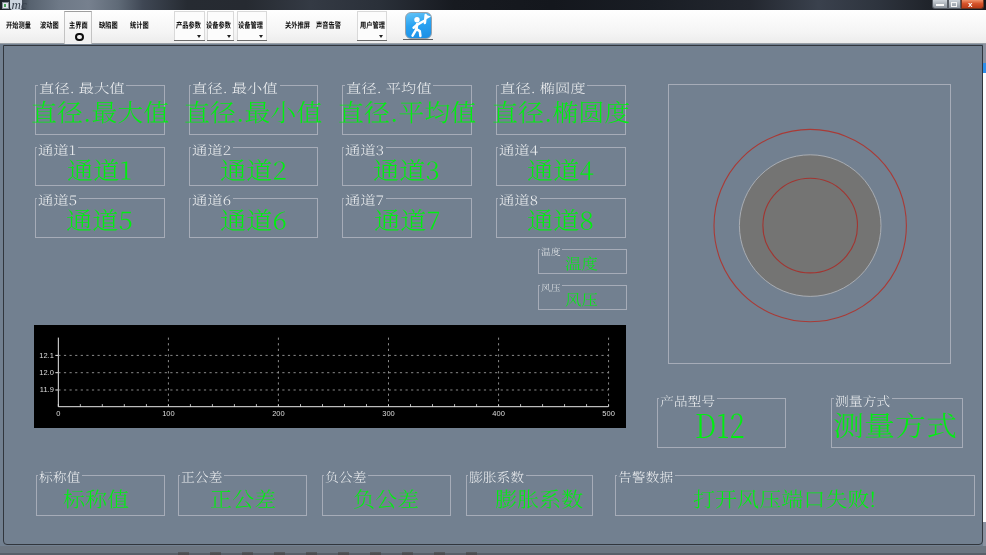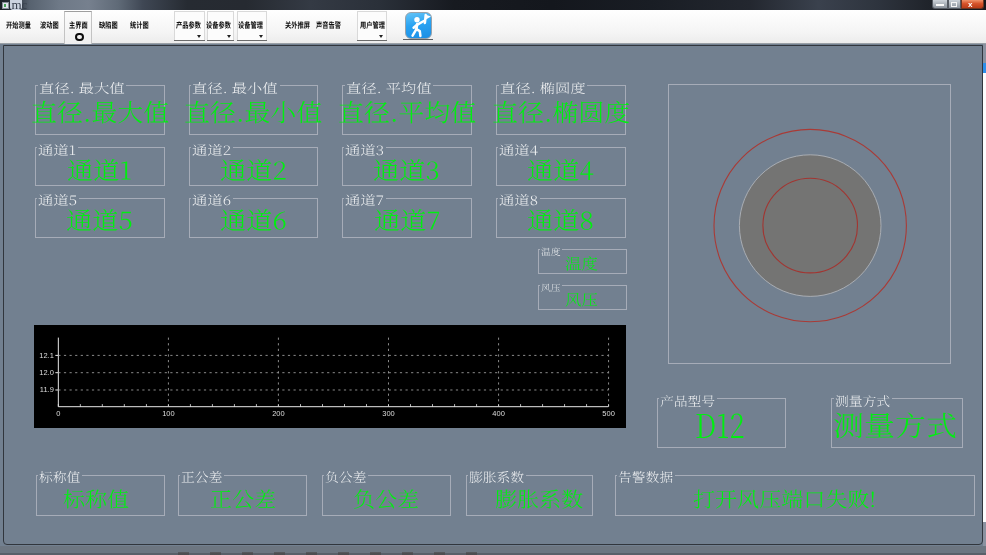--- a/index.html
+++ b/index.html
@@ -1,18 +1,18 @@
 <!DOCTYPE html>
 <html><head><meta charset="utf-8"><style>html,body{margin:0;padding:0;background:#728090;}*{box-sizing:border-box;}#scr{position:relative;width:986px;height:555px;overflow:hidden;background:#728090;font-family:"Liberation Sans",sans-serif;}.abs{position:absolute;}.gbox{position:absolute;border:1px solid #a6acb8;}</style></head><body>
 <div id="scr">
     <div class="abs" style="left:0;top:0;width:986px;height:10px;background:linear-gradient(90deg,#1a1e24 0%,#2e3640 1.5%,#57626f 3%,#6e7987 6%,#76808e 9%,#5f6a77 12%,#3f4754 14.5%,#262b32 19%,#262a31 25%,#343a44 31.5%,#2a3039 38.5%,#171a20 46%,#14171d 56%,#191d24 66%,#23272f 76%,#3a414d 83%,#2e343e 89%,#20242b 94%,#14171c 100%);"></div>
     <div class="abs" style="left:2px;top:1.5px;width:6.5px;height:7px;background:#dfe4ea;border:0.5px solid #8a909a;"></div>
     <div class="abs" style="left:3.5px;top:3.5px;width:2.5px;height:3.5px;background:#49a257;"></div>
     <div class="abs" style="left:10px;top:0px;width:12px;height:9.5px;background:#ccd4e0;border-radius:0 0 3px 3px;"></div>
-    <div class="abs" style="left:11.5px;top:0px;font-size:13px;line-height:9px;color:#38404d;font-family:'Liberation Serif',serif;">mc</div>
+    <div class="abs" style="left:11.5px;top:0px;font-size:13px;line-height:9px;color:#38404d;font-family:'Liberation Serif',serif;font-style:italic;">mc</div>
     <div class="abs" style="left:932px;top:0;width:15.5px;height:9px;background:linear-gradient(#cdd3d9,#8c939c);border:1px solid #565b63;border-top:none;border-radius:0 0 0 3px;"></div>
     <div class="abs" style="left:947.5px;top:0;width:13px;height:9px;background:linear-gradient(#cdd3d9,#8c939c);border:1px solid #565b63;border-top:none;"></div>
     <div class="abs" style="left:960.5px;top:0;width:23.5px;height:9px;background:linear-gradient(#f0926a,#d6532a 45%,#b93b17);border:1px solid #6e3420;border-top:none;border-radius:0 0 3px 0;"></div>
     <div class="abs" style="left:936px;top:4px;width:8px;height:2px;background:#fbfbfb;"></div>
     <div class="abs" style="left:950.5px;top:2px;width:6px;height:5px;border:1.5px solid #f4f4f4;"></div>
     <div class="abs" style="left:968px;top:1px;color:#fff;font-size:8px;font-weight:bold;line-height:8px;">x</div>
     <div class="abs" style="left:0;top:10px;width:986px;height:34px;background:linear-gradient(#ffffff,#f4f4f4 70%,#ececec);border-bottom:1px solid #9aa0a6;"></div>
     <div class="abs" style="left:63.5px;top:10.5px;width:28px;height:33px;background:linear-gradient(#fbfbfb,#efefef);border:1px solid #c3c3c3;border-top-color:#9e9e9e;border-bottom:none;"></div>
     <div class="abs" style="left:173.5px;top:11px;width:31.0px;height:30px;background:#fcfcfc;border:1px solid #d9d9d9;"></div>
     <div class="abs" style="left:173.5px;top:40px;width:31.0px;height:1.4px;background:#6a6a6a;"></div>

